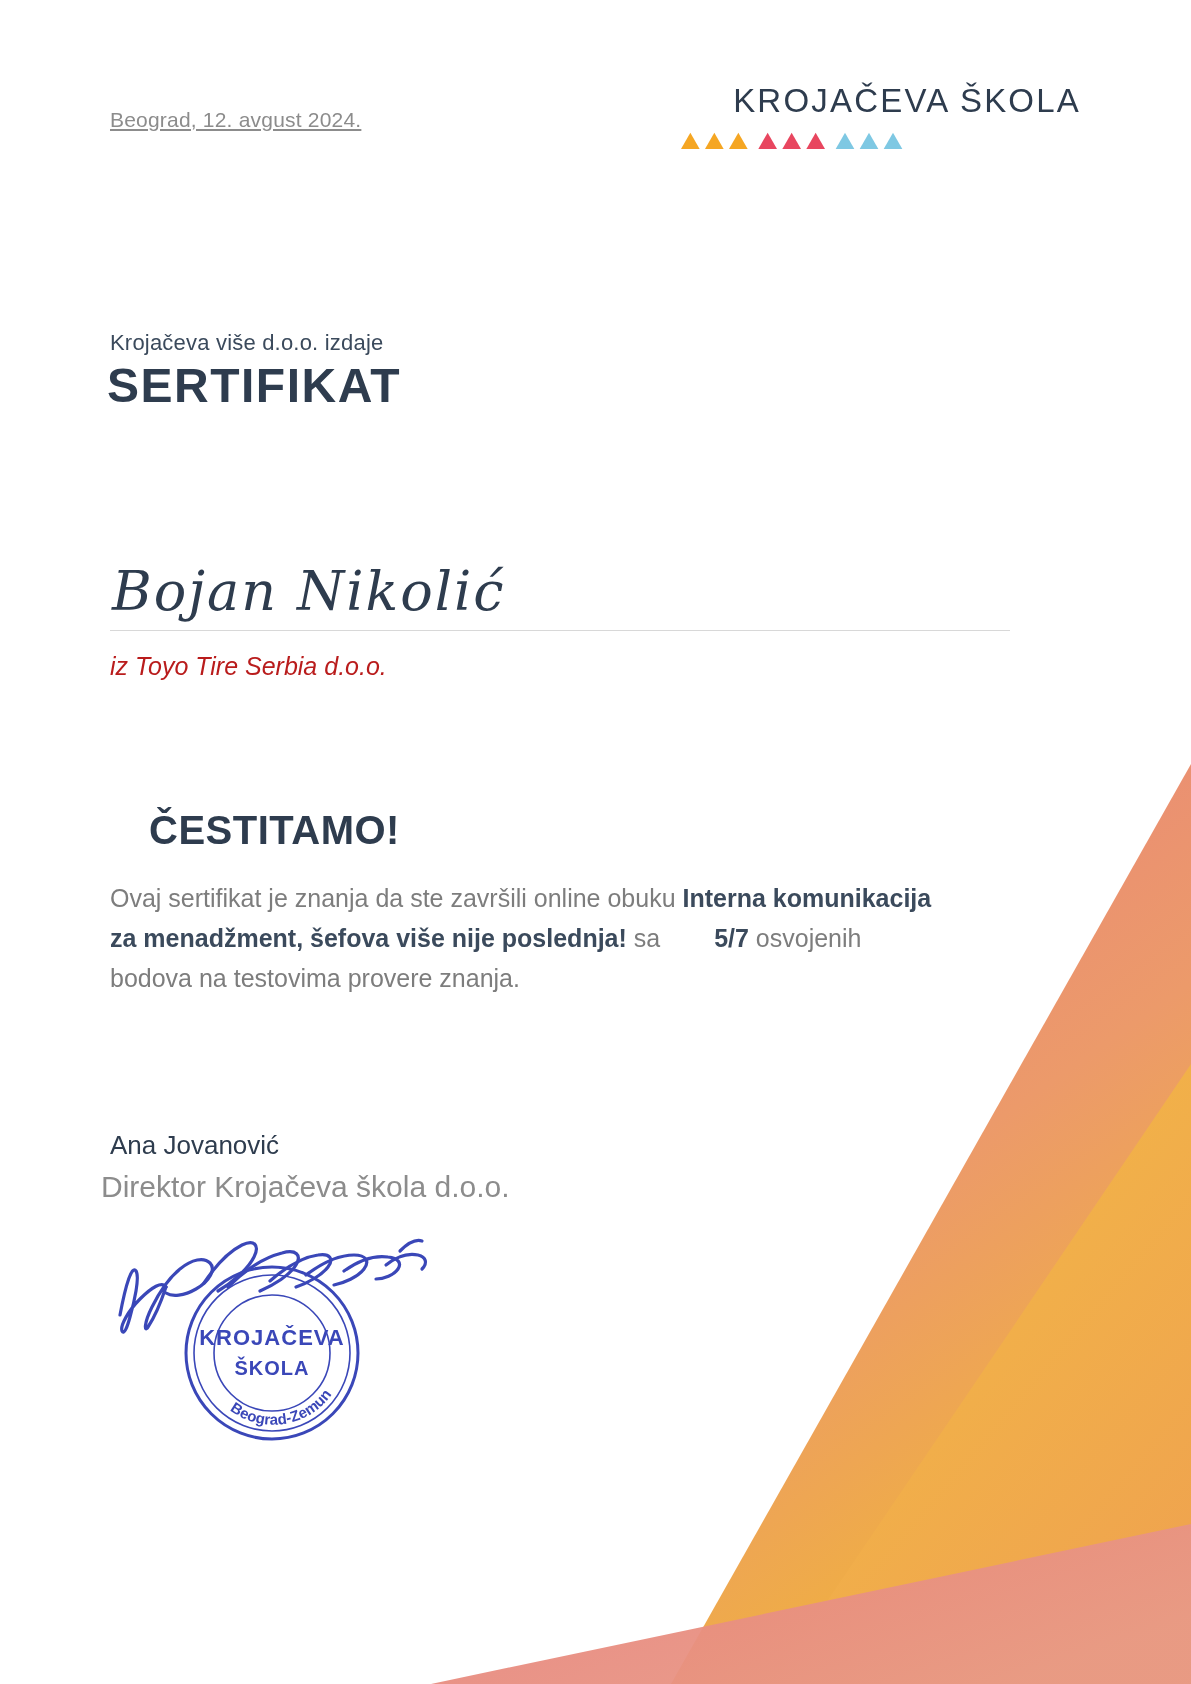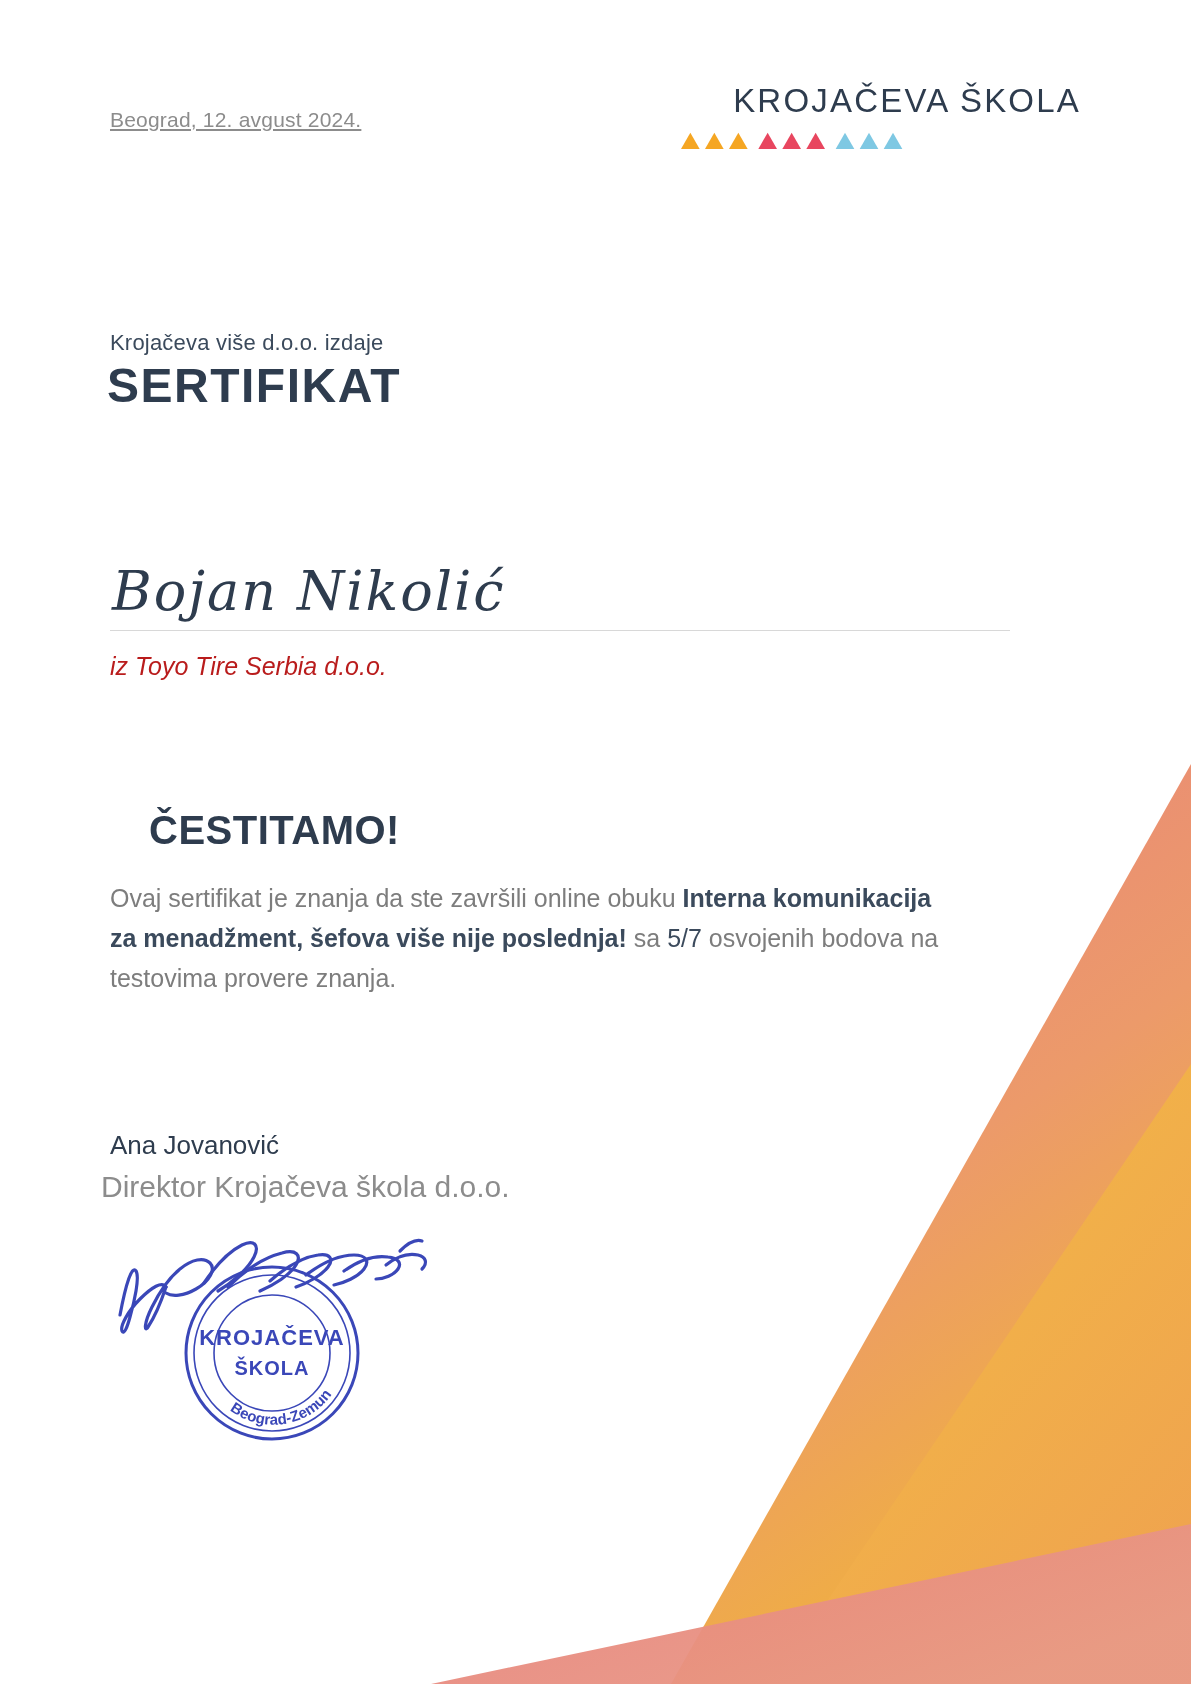--- a/index.html
+++ b/index.html
@@ -124,21 +124,22 @@
     font-size: 25px;
     line-height: 40px;
     color: #7d7d7d;
   }
   .body-text b {
     color: #3b4a5c;
     font-weight: bold;
   }
   .score {
     color: #3b4a5c;
-    font-weight: normal;
+    font-weight: bold;
+    margin-left: 47px;
   }
 
   
   .signer-name {
     position: absolute;
     left: 110px;
     top: 1130px;
     font-size: 26px;
     color: #2e3c4e;
   }

